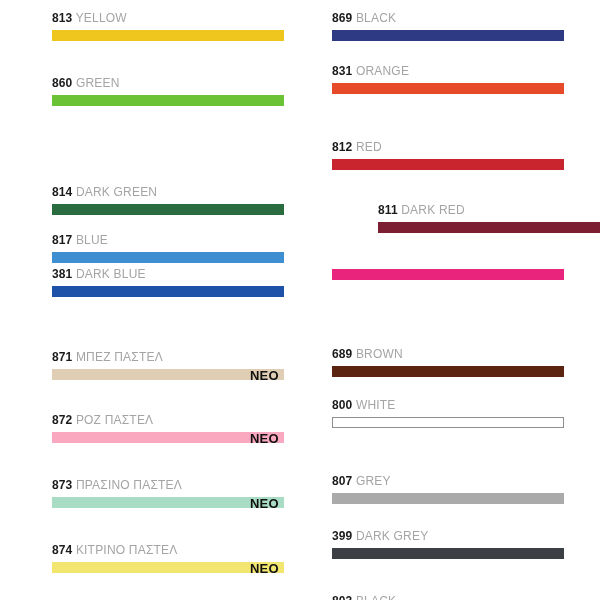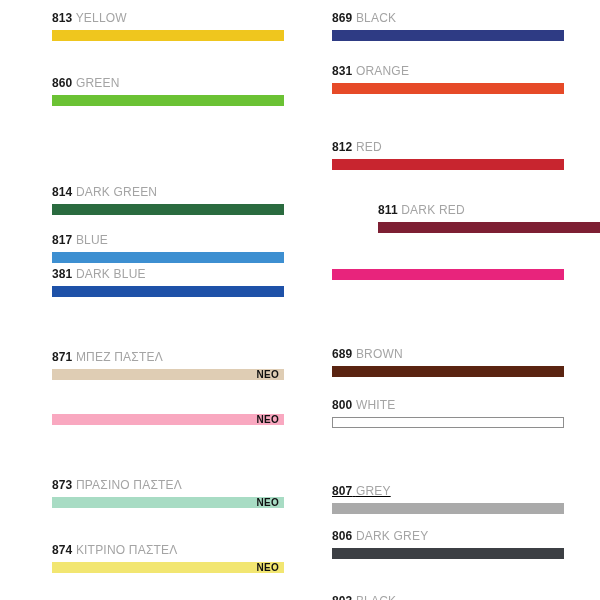--- a/index.html
+++ b/index.html
@@ -61,21 +61,21 @@
   .swatch-bar.outlined {
     border: 1px solid #8e8e8e;
     background: #ffffff !important;
   }
 
   .neo-badge {
     position: absolute;
     right: 5px;
     top: 50%;
     transform: translateY(-50%);
-    font-size: 10px;
+    font-size: 13px;
     font-weight: bold;
     letter-spacing: 0.3px;
     color: #111111;
     line-height: 1;
   }
 </style>
 </head>
 <body>
 
 <div id="chart">
@@ -100,20 +100,21 @@
         <div class="swatch-label"><span class="swatch-code">381</span> <span class="swatch-name">DARK BLUE</span></div>
         <div class="swatch-bar" style="background: rgb(30, 81, 168);"></div>
       </div>
       <div class="swatch-entry" style="position: absolute; top: 351px;">
         <div class="swatch-label"><span class="swatch-code">871</span> <span class="swatch-name">ΜΠΕΖ ΠΑΣΤΕΛ</span></div>
         <div class="swatch-bar" style="background: rgb(223, 205, 180);">
           <span class="neo-badge">ΝΕΟ</span>
         </div>
       </div>
       <div class="swatch-entry" style="position: absolute; top: 414px;">
+        <div class="swatch-label"><span class="swatch-code">872</span> <span class="swatch-name">ΡΟΖ ΠΑΣΤΕΛ</span></div>
         <div class="swatch-bar" style="background: rgb(249, 168, 192);">
           <span class="neo-badge">ΝΕΟ</span>
         </div>
       </div>
       <div class="swatch-entry" style="position: absolute; top: 479px;">
         <div class="swatch-label"><span class="swatch-code">873</span> <span class="swatch-name">ΠΡΑΣΙΝΟ ΠΑΣΤΕΛ</span></div>
         <div class="swatch-bar" style="background: rgb(168, 220, 196);">
           <span class="neo-badge">ΝΕΟ</span>
         </div>
       </div>
@@ -145,25 +146,25 @@
         <div class="swatch-bar" style="background: rgb(232, 36, 124);"></div>
       </div>
       <div class="swatch-entry" style="position: absolute; top: 348px;">
         <div class="swatch-label"><span class="swatch-code">689</span> <span class="swatch-name">BROWN</span></div>
         <div class="swatch-bar" style="background: rgb(90, 36, 17);"></div>
       </div>
       <div class="swatch-entry" style="position: absolute; top: 399px;">
         <div class="swatch-label"><span class="swatch-code">800</span> <span class="swatch-name">WHITE</span></div>
         <div class="swatch-bar outlined" style="background: rgb(255, 255, 255);"></div>
       </div>
-      <div class="swatch-entry" style="position: absolute; top: 485px; text-decoration: underline;">
+      <div class="swatch-entry" style="position: absolute; top: 475px;">
         <div class="swatch-label"><span class="swatch-code">807</span> <span class="swatch-name">GREY</span></div>
         <div class="swatch-bar" style="background: rgb(170, 170, 170);"></div>
       </div>
       <div class="swatch-entry" style="position: absolute; top: 530px;">
-        <div class="swatch-label"><span class="swatch-code">806</span> <span class="swatch-name">DARK GREY</span></div>
+        <div class="swatch-label"><span class="swatch-code">399</span> <span class="swatch-name">DARK GREY</span></div>
         <div class="swatch-bar" style="background: rgb(60, 63, 68);"></div>
       </div>
       <div class="swatch-entry" style="position: absolute; top: 595px;">
         <div class="swatch-label"><span class="swatch-code">803</span> <span class="swatch-name">BLACK</span></div>
       </div>
     </div>
   </div>
 
 </body></html>

